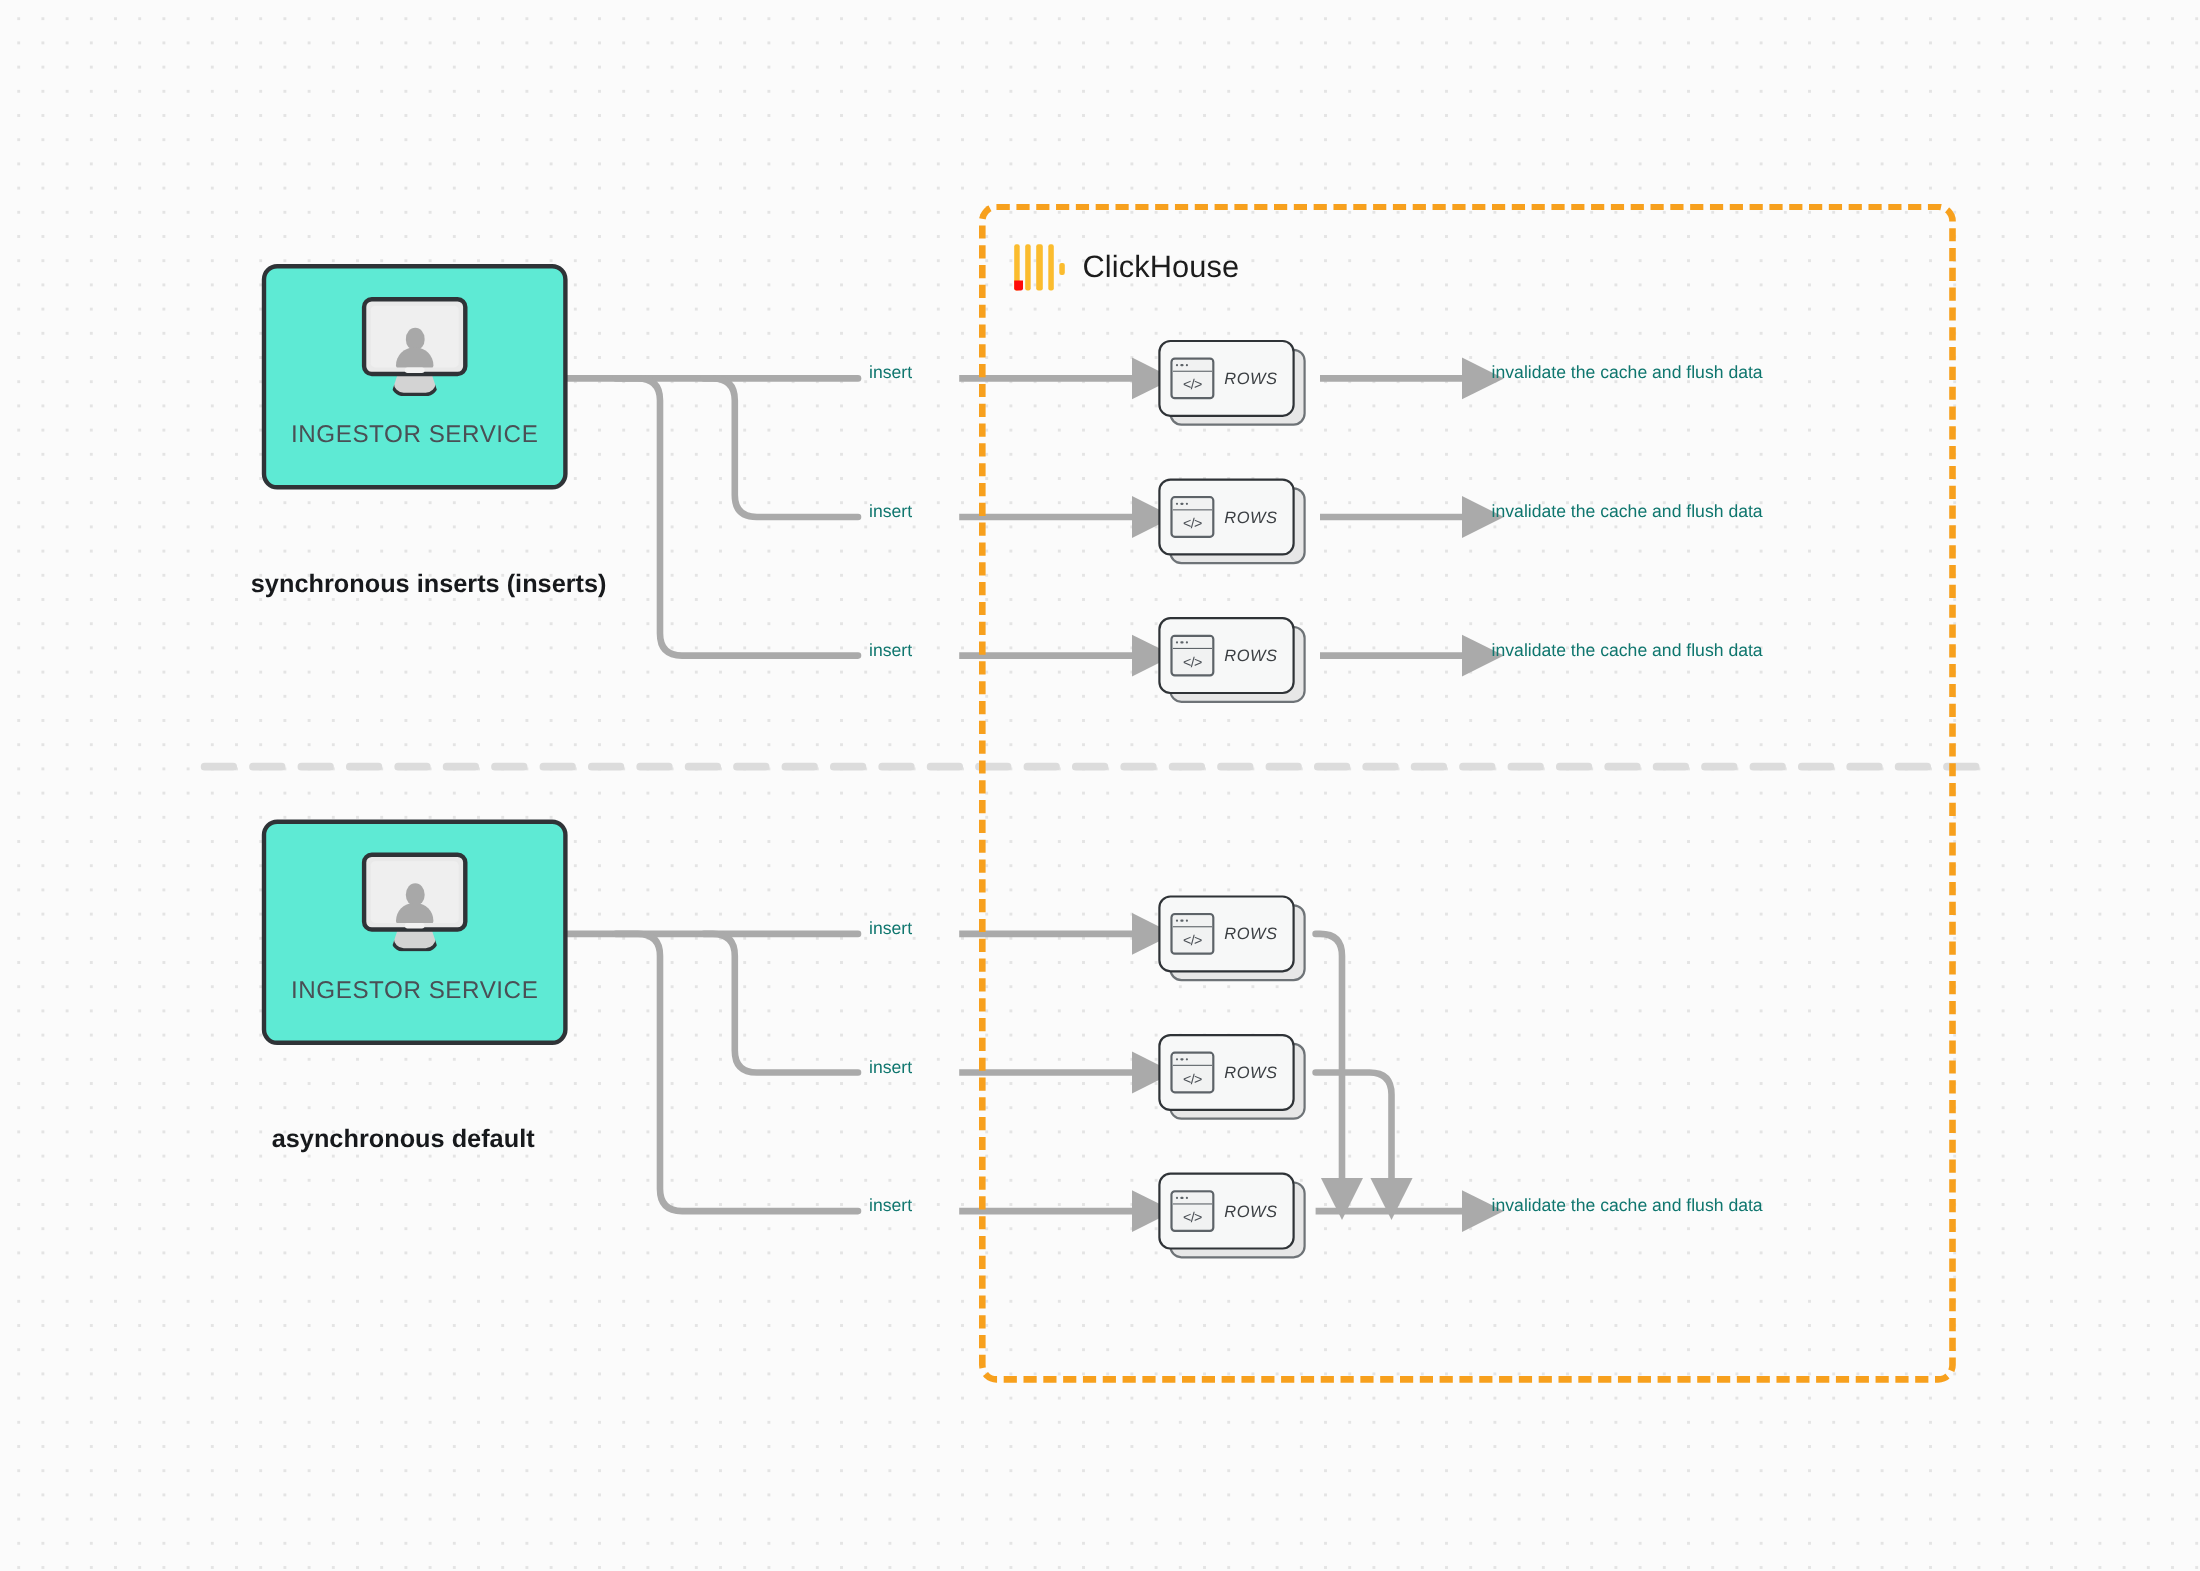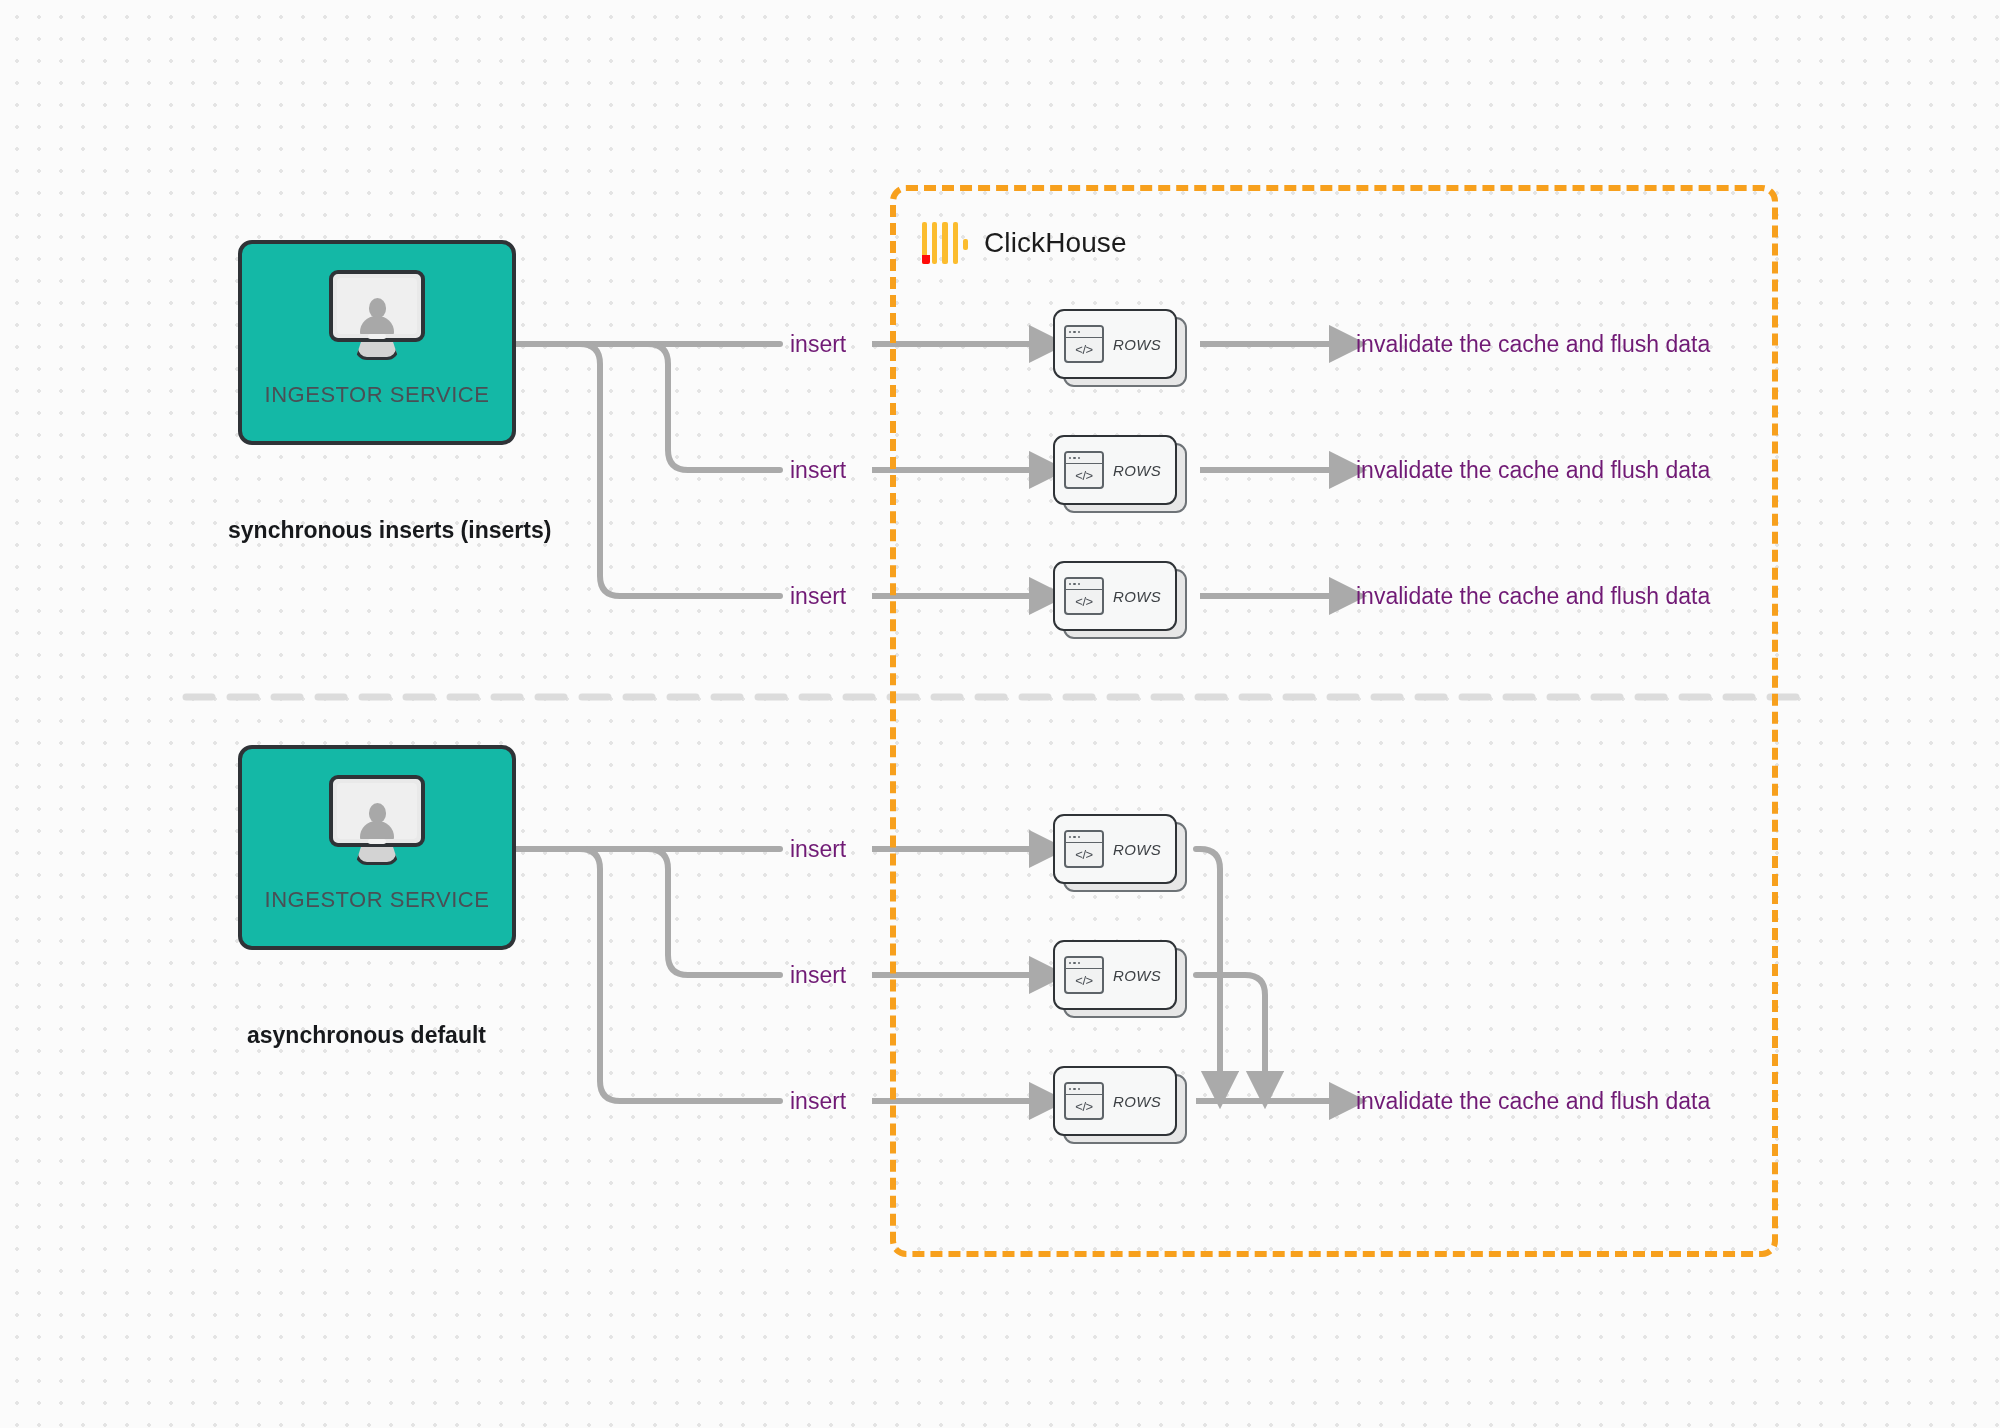--- a/index.html
+++ b/index.html
@@ -79,21 +79,21 @@
     font-size: 28px;
     color: #1c1c1c;
     letter-spacing: 0.1px;
     white-space: nowrap;
   }
   
   .ingestor {
     position: absolute;
     width: 278px;
     height: 205px;
-    background: #14b8a6;
+    background: #5eead4;
     border: 4px solid #2f3337;
     border-radius: 14px;
     box-sizing: border-box;
     display: flex;
     flex-direction: column;
     align-items: center;
     justify-content: flex-start;
     padding-top: 26px;
   }
   .monitor {
@@ -241,22 +241,22 @@
   }
   .rows-card .rows-label {
     font-size: 15px;
     font-style: italic;
     color: #3b3f43;
     letter-spacing: 0.4px;
   }
   
   .edge-label {
     position: absolute;
-    font-size: 23px;
-    color: #701a75;
+    font-size: 16px;
+    color: #0f766e;
     white-space: nowrap;
   }
 </style>
 </head>
 <body>
 
 <div id="canvas">
 
   <svg id="wires" viewBox="0 0 2000 1428" xmlns="http://www.w3.org/2000/svg">
     <defs>

